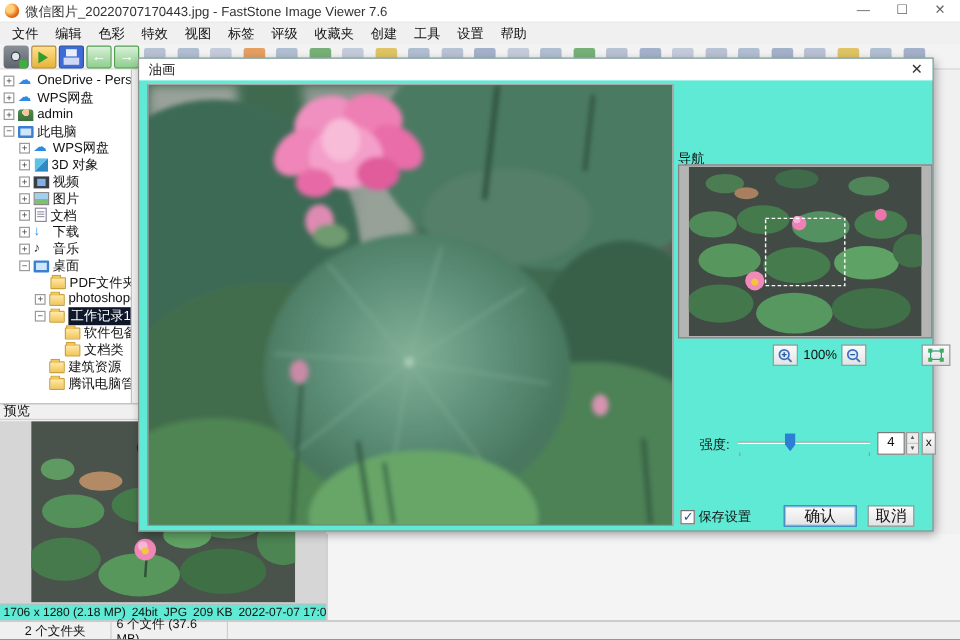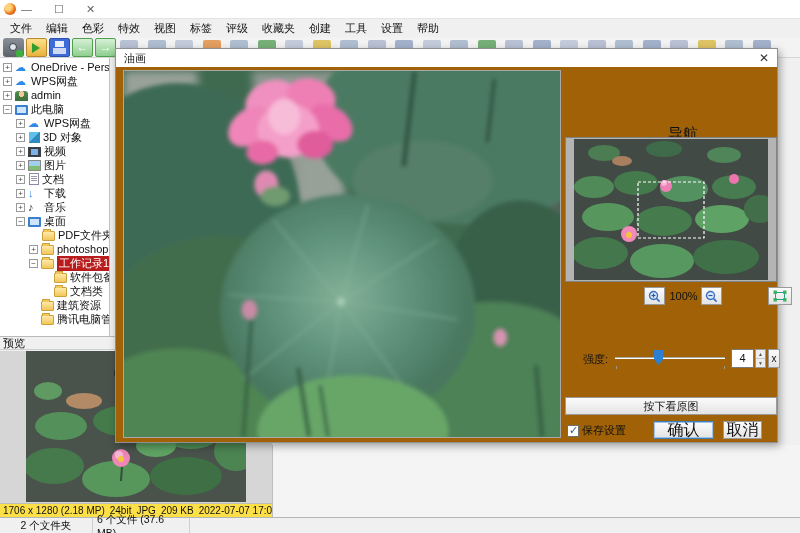--- a/index.html
+++ b/index.html
@@ -37,21 +37,21 @@
   .save-icon i.label{left:3px;bottom:2px;width:13px;height:6px;background:#cfd9f4;}
   .back-icon,.forward-icon{background:linear-gradient(#d6f0d6,#8fcf8f);border:1px solid #4f9f4f;color:#fff;
       font-weight:bold;text-align:center;line-height:17px;font-size:12px;}
   .back-icon{left:72px;} .forward-icon{left:95px;}
   .sliver-icon{position:absolute;top:3px;width:18px;height:15px;border-radius:2px;opacity:.8;}
 
   
   .tree-panel{position:absolute;left:0;top:58px;width:110px;height:278px;background:#fff;
               border-right:1px solid #c3c3c3;overflow:hidden;padding-top:2px;}
   .tree-row{height:14px;display:flex;align-items:center;white-space:nowrap;font-size:11px;}
-  .tree-row.selected .t-label{background:#b91c1c;color:#fff;padding:0 2px;}
+  .tree-row.selected .t-label{background:#0f172a;color:#fff;padding:0 2px;}
   .toggle{width:9px;height:9px;border:1px solid #9a9a9a;background:#fff;flex:none;margin-right:3px;
           font-size:8px;line-height:7px;text-align:center;color:#444;}
   .toggle.none{visibility:hidden;}
   .t-ic{width:13px;height:12px;position:relative;flex:none;margin-right:3px;font-size:11px;line-height:12px;}
   .t-label{overflow:hidden;}
   .t-ic.cloud::before{content:"☁";color:#2e8ae6;}
   .t-ic.download::before{content:"↓";color:#2e8ae6;font-weight:bold;}
   .t-ic.music::before{content:"♪";color:#334;}
   .t-ic.user{background:radial-gradient(circle at 50% 28%,#f3c79a 0 30%,transparent 31%),
              linear-gradient(#4f8f4f,#3a703a);border-radius:3px 3px 0 0;margin-top:2px;height:10px;}
@@ -65,55 +65,55 @@
         box-shadow:0 2px 0 #99a,0 4px 0 #99a;}
   .t-ic.folder{background:linear-gradient(#ffe9a8,#f2c65a);border:1px solid #caa23a;height:10px;margin-top:2px;border-radius:1px;}
   .t-ic.folder::before{content:"";position:absolute;left:0;top:-3px;width:6px;height:2px;background:#f2c65a;
         border:1px solid #caa23a;border-bottom:none;border-radius:1px 1px 0 0;}
 
   
   .preview-header{position:absolute;left:0;top:336px;width:272px;height:14px;background:#f0f0f0;
         border-top:1px solid #b9b9b9;border-bottom:1px solid #cfcfcf;font-size:11px;padding-left:3px;line-height:13px;}
   .preview-body{position:absolute;left:0;top:351px;width:272px;height:152px;background:#d6d6d6;}
   .preview-thumb{position:absolute;left:26px;top:0px;width:220px;height:151px;display:block;}
-  .info-bar{position:absolute;left:0;top:503px;width:272px;height:14px;background:#fde047;border-top:1px solid #bdbdbd;
+  .info-bar{position:absolute;left:0;top:503px;width:272px;height:14px;background:#5eead4;border-top:1px solid #bdbdbd;
         display:flex;align-items:center;font-size:10px;white-space:nowrap;padding-left:3px;color:#111;}
   .info-bar span{margin-right:5px;}
   .ratio{color:#007878;font-weight:bold;}
   .filelist-area{position:absolute;left:272px;top:445px;width:528px;height:72px;background:#f4f4f4;
         border-left:1px solid #bdbdbd;}
 
   
   .statusbar{position:absolute;left:0;top:517px;width:800px;height:16px;background:#f0f0f0;border-top:1px solid #b5b5b5;
         display:flex;font-size:10.5px;align-items:center;color:#111;}
   .sb-seg{height:100%;display:flex;align-items:center;padding:0 4px;border-right:1px solid #cfcfcf;}
   .sb-file{width:272px;}
   .sb-folders{width:93px;justify-content:center;}
   .sb-files{width:97px;justify-content:center;}
   .sb-selected{width:118px;justify-content:center;}
   .sb-rest{flex:1;border-right:none;}
 
   
-  .dialog{position:absolute;left:115px;top:48px;width:663px;height:395px;background:#a16207;
+  .dialog{position:absolute;left:115px;top:48px;width:663px;height:395px;background:#5eead4;
         border:1px solid #8f8f8f;box-shadow:2px 3px 8px rgba(0,0,0,.35);}
   .dlg-title{position:absolute;left:0;top:0;width:100%;height:18px;background:#fff;display:flex;align-items:center;
         padding:0 8px;font-size:11px;}
   .dlg-close{position:absolute;right:8px;top:2px;color:#333;font-size:12px;cursor:default;}
   .dlg-image{position:absolute;left:7px;top:21px;width:438px;height:368px;border:1px solid #a8a8a8;background:#456;}
   .dlg-image svg{display:block;width:100%;height:100%;}
   .dlg-right{position:absolute;left:449px;top:0;width:212px;height:395px;}
-  .nav-label{position:absolute;left:12px;top:76px;width:100%;text-align:center;font-size:15px;}
+  .nav-label{position:absolute;left:0;top:76px;width:100%;font-size:11px;}
   .nav-box{position:absolute;left:0;top:88px;width:212px;height:145px;border:1px solid #828282;background:#b4b4b4;}
   .nav-box svg{position:absolute;left:8px;top:1px;width:194px;height:141px;}
   .zoom-row{position:absolute;left:16px;top:238px;width:212px;height:18px;}
   .sq-btn{position:absolute;height:18px;border:1px solid #9a9a9a;background:linear-gradient(#fbfbfb,#e3e3e3);
         display:flex;align-items:center;justify-content:center;}
   .zoom-in-btn{left:63px;width:21px;} .zoom-out-btn{left:120px;width:21px;} .fit-btn{left:187px;width:24px;}
   .zoom-label{position:absolute;left:86px;width:33px;text-align:center;top:3px;font-size:11px;}
-  .int-row{position:absolute;left:0;top:300px;width:212px;height:20px;}
+  .int-row{position:absolute;left:0;top:311px;width:212px;height:20px;}
   .int-label{position:absolute;left:18px;top:3px;font-size:11px;}
   .slider-track{position:absolute;left:50px;top:8px;width:110px;height:2px;background:#a8a8a8;
         border-bottom:1px solid #fff;}
   .slider-thumb{position:absolute;left:89px;top:1px;width:9px;height:15px;background:#2d7fd4;
         clip-path:polygon(0 0,100% 0,100% 62%,50% 100%,0 62%);}
   .tick{position:absolute;top:17px;width:1px;height:3px;background:#999;}
   .int-value{position:absolute;left:166px;top:0;width:23px;height:19px;background:#fff;border:1px solid #7a7a7a;
         text-align:center;font-size:11px;line-height:17px;}
   .spin{position:absolute;left:190px;top:0;width:11px;height:19px;border:1px solid #9a9a9a;background:#eee;
         font-size:5px;color:#555;display:flex;flex-direction:column;}
@@ -121,31 +121,32 @@
   .spin span:last-child{border-bottom:none;}
   .clear-btn{position:absolute;left:203px;top:0;width:12px;height:19px;border:1px solid #9a9a9a;
         background:linear-gradient(#fbfbfb,#e3e3e3);text-align:center;font-size:10px;line-height:17px;}
   .compare-btn{position:absolute;left:0;top:348px;width:212px;height:18px;border:1px solid #9a9a9a;
         background:linear-gradient(#fbfbfb,#e3e3e3);text-align:center;font-size:11px;line-height:16px;}
   .bottom-row{position:absolute;left:0;top:372px;width:212px;height:18px;}
   .chk-wrap{position:absolute;left:2px;top:2px;display:flex;align-items:center;font-size:11px;}
   .chk{width:12px;height:12px;border:1px solid #707070;background:#fff;margin-right:3px;position:relative;}
   .chk::after{content:"✓";position:absolute;left:1px;top:-2px;font-size:11px;color:#2b579a;font-weight:bold;}
   .btn{position:absolute;height:18px;border:1px solid #9a9a9a;background:linear-gradient(#fbfbfb,#e3e3e3);
-        text-align:center;font-size:16px;line-height:16px;}
+        text-align:center;font-size:13px;line-height:16px;}
   .ok-btn{left:88px;width:61px;border:1px solid #3d7ebc;box-shadow:inset 0 0 0 1px #9cc3e8;}
   .cancel-btn{left:158px;width:39px;}
 </style>
 </head>
 <body>
 
 <div class="app">
 
   <div class="titlebar">
     <span class="app-logo"></span>
+    <span class="title-text">微信图片_20220707170443.jpg  -  FastStone Image Viewer 7.6</span>
     <span class="win-btns">
       <span class="win-btn">—</span>
       <span class="win-btn">☐</span>
       <span class="win-btn">✕</span>
     </span>
   </div>
 
   <div class="menubar">
       <span class="menu-item">文件</span>
       <span class="menu-item">编辑</span>
@@ -492,21 +493,20 @@
         <span class="tick" style="left:51px"></span>
         <span class="tick" style="left:159px"></span>
         <span class="int-value">4</span>
         <span class="spin">
           <span>▲</span>
           <span>▼</span>
         </span>
         <span class="clear-btn">x</span>
       </div>
 
-      <div class="compare-btn">按下看原图</div>
 
       <div class="bottom-row">
         <span class="chk-wrap">
           <span class="chk"></span>
           <span>保存设置</span>
         </span>
         <span class="btn ok-btn">确认</span>
         <span class="btn cancel-btn">取消</span>
       </div>
     </div>

